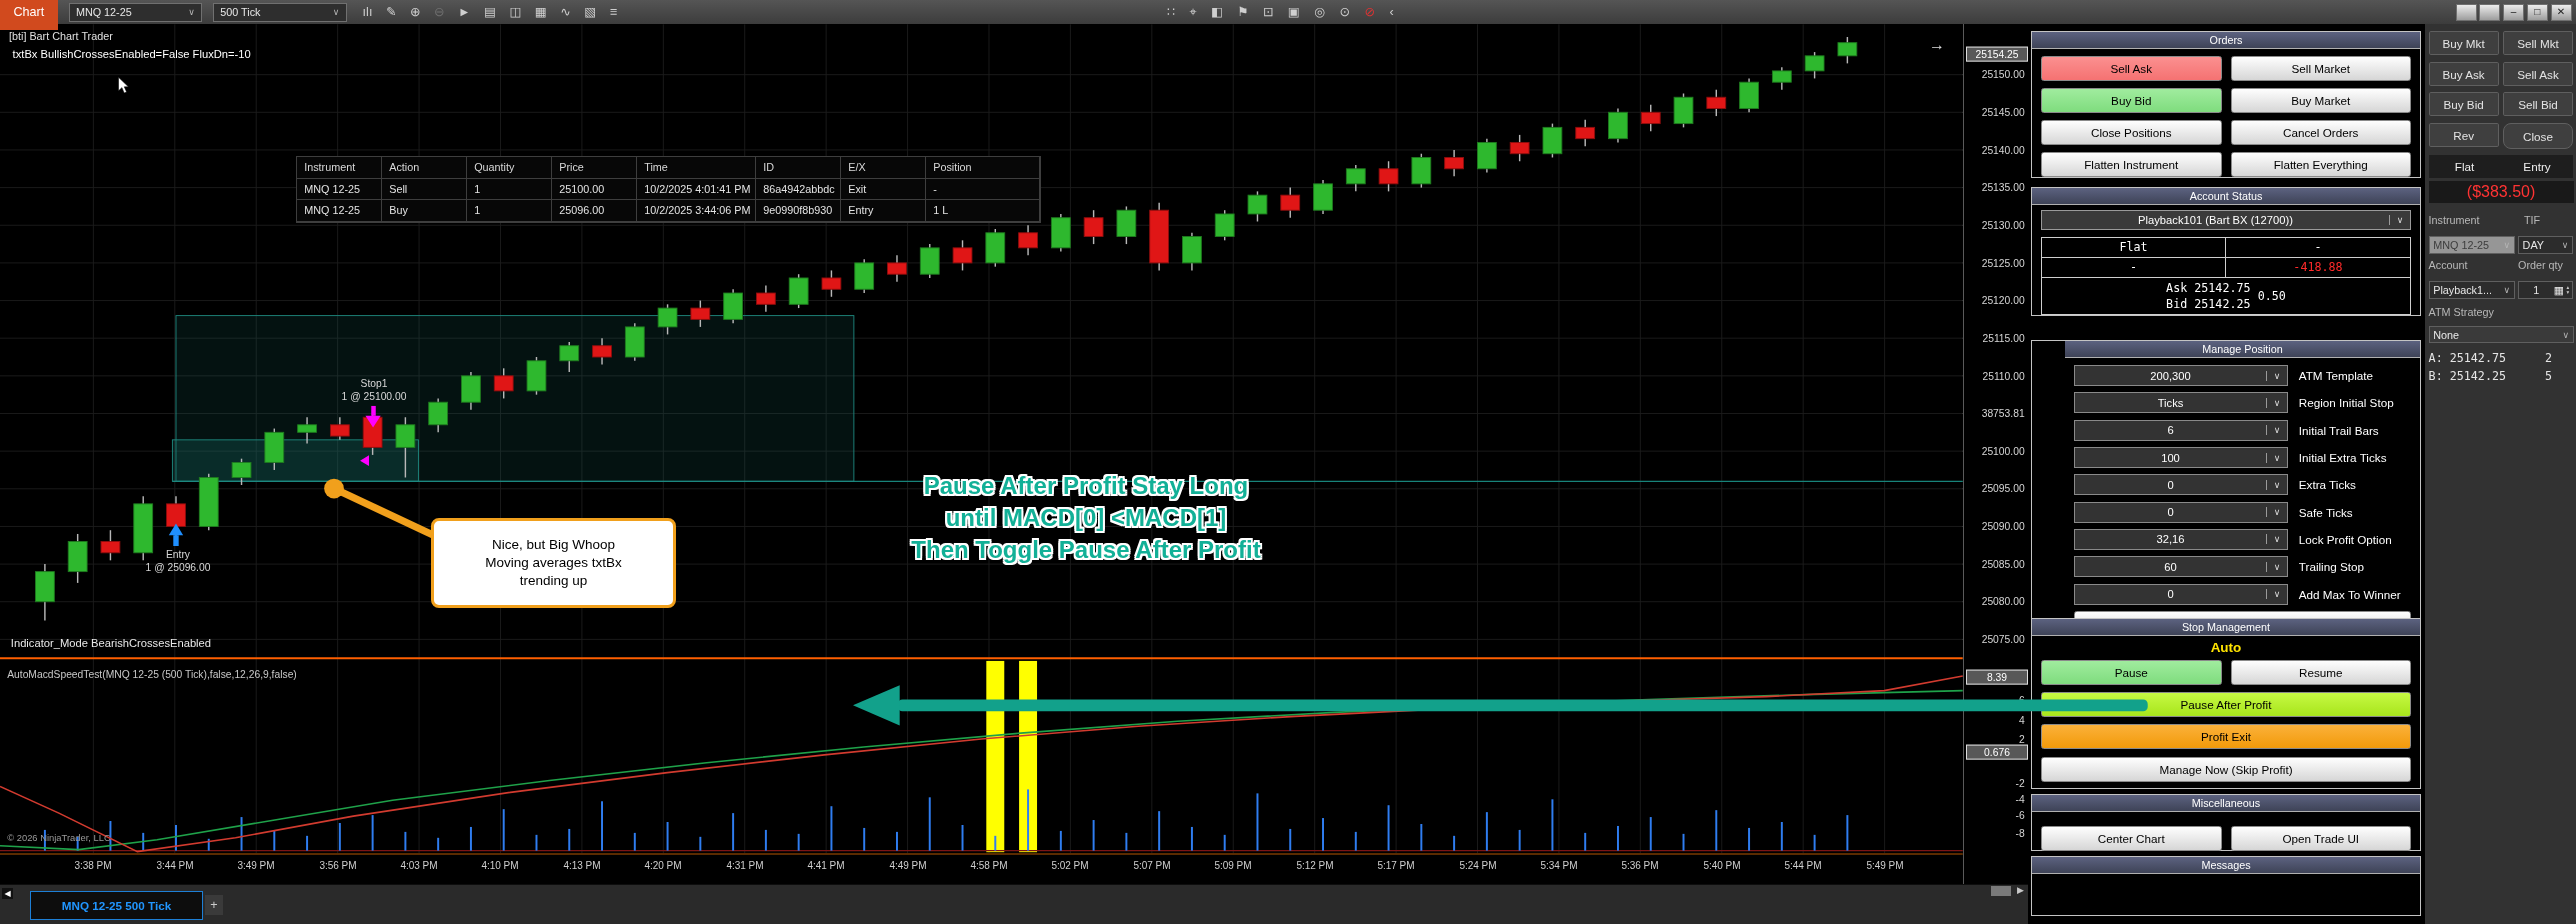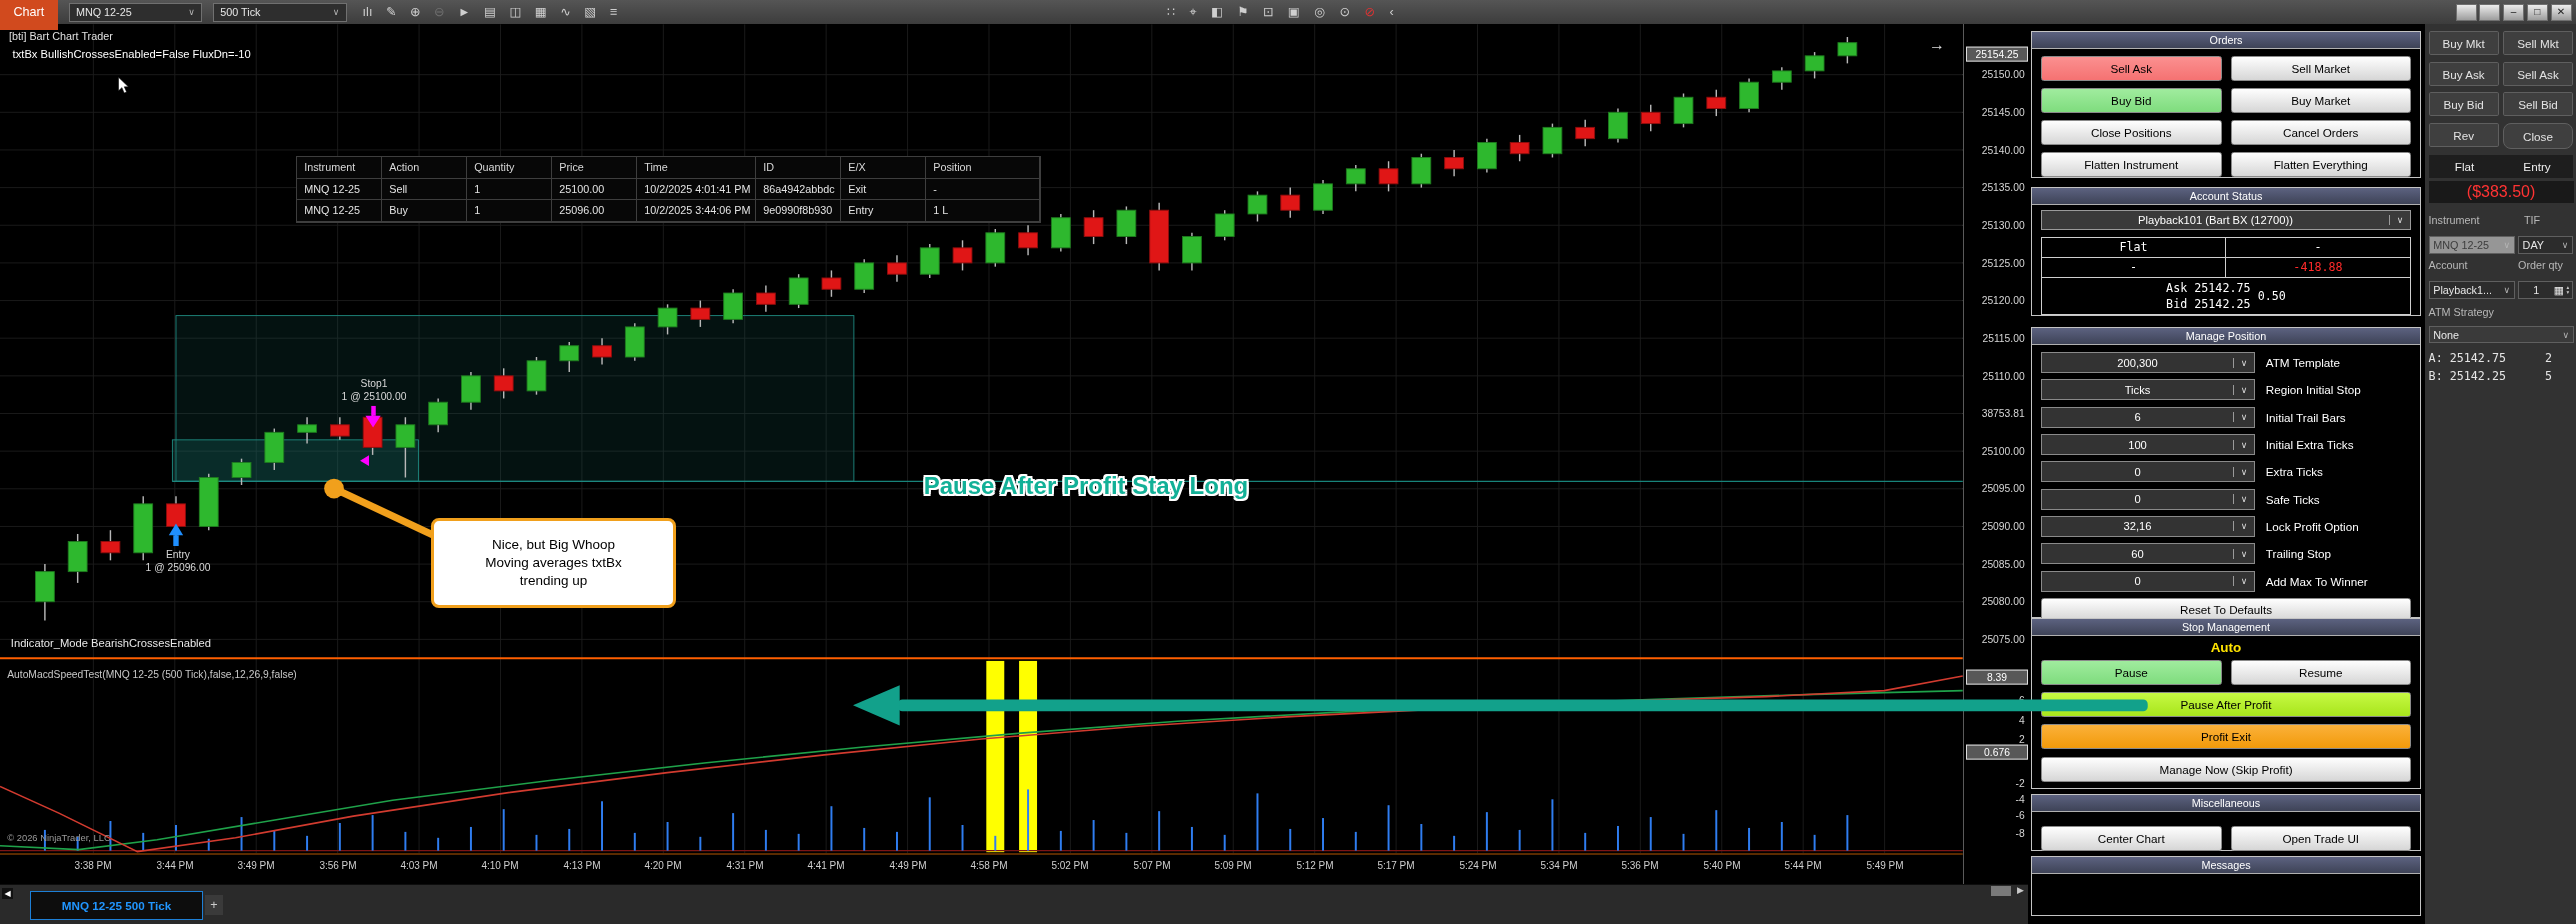--- a/index.html
+++ b/index.html
@@ -450,20 +450,22 @@
 </div>
 
 <div class="abs" id="callout">
   <div>Nice, but Big Whoop</div>
   <div>Moving averages txtBx</div>
   <div>trending up</div>
 </div>
 
 <div class="abs" id="teal-note">
   <div>Pause After Profit Stay Long</div>
+  <div>until MACD[0] &lt;MACD[1]</div>
+  <div>Then Toggle Pause After Profit</div>
 </div>
 
 <div class="abs" id="indicator-label">Indicator_Mode BearishCrossesEnabled</div>
 <div class="abs" id="macd-label">AutoMacdSpeedTest(MNQ 12-25 (500 Tick),false,12,26,9,false)</div>
 <div class="abs" id="copyright">© 2026 NinjaTrader, LLC</div>
 
 <div class="abs" id="price-axis">
     <div class="pa-label" style="top: 50px;">25150.00</div>
     <div class="pa-label" style="top: 88px;">25145.00</div>
     <div class="pa-label" style="top: 126px;">25140.00</div>
@@ -555,21 +557,21 @@
       <div class="askbid">
         <div class="lines">
           <div>Ask 25142.75</div>
           <div>Bid 25142.25</div>
         </div>
         <span>0.50</span>
       </div>
     </div>
 </div>
 
-<div class="rp-section" style="top:327px;height:291px;">
+<div class="rp-section" style="top:340px;height:291px;padding-left:33px;">
   <div class="rp-header">Manage Position</div>
   <div class="rp-body" style="padding:7.2px 9px 3.6px;" id="mp-body">
       <div class="mp-row">
         <div class="mp-combo">
           <div class="val">200,300</div>
           <div class="combo-chev">∨</div>
         </div>
         <div class="mp-label">ATM Template</div>
       </div>
       <div class="mp-row">

